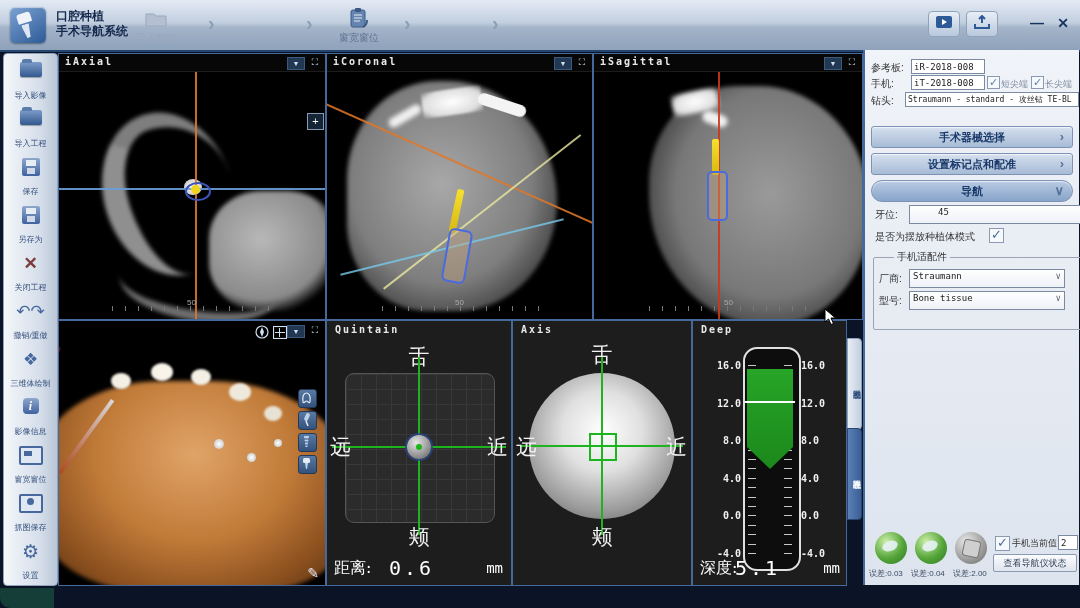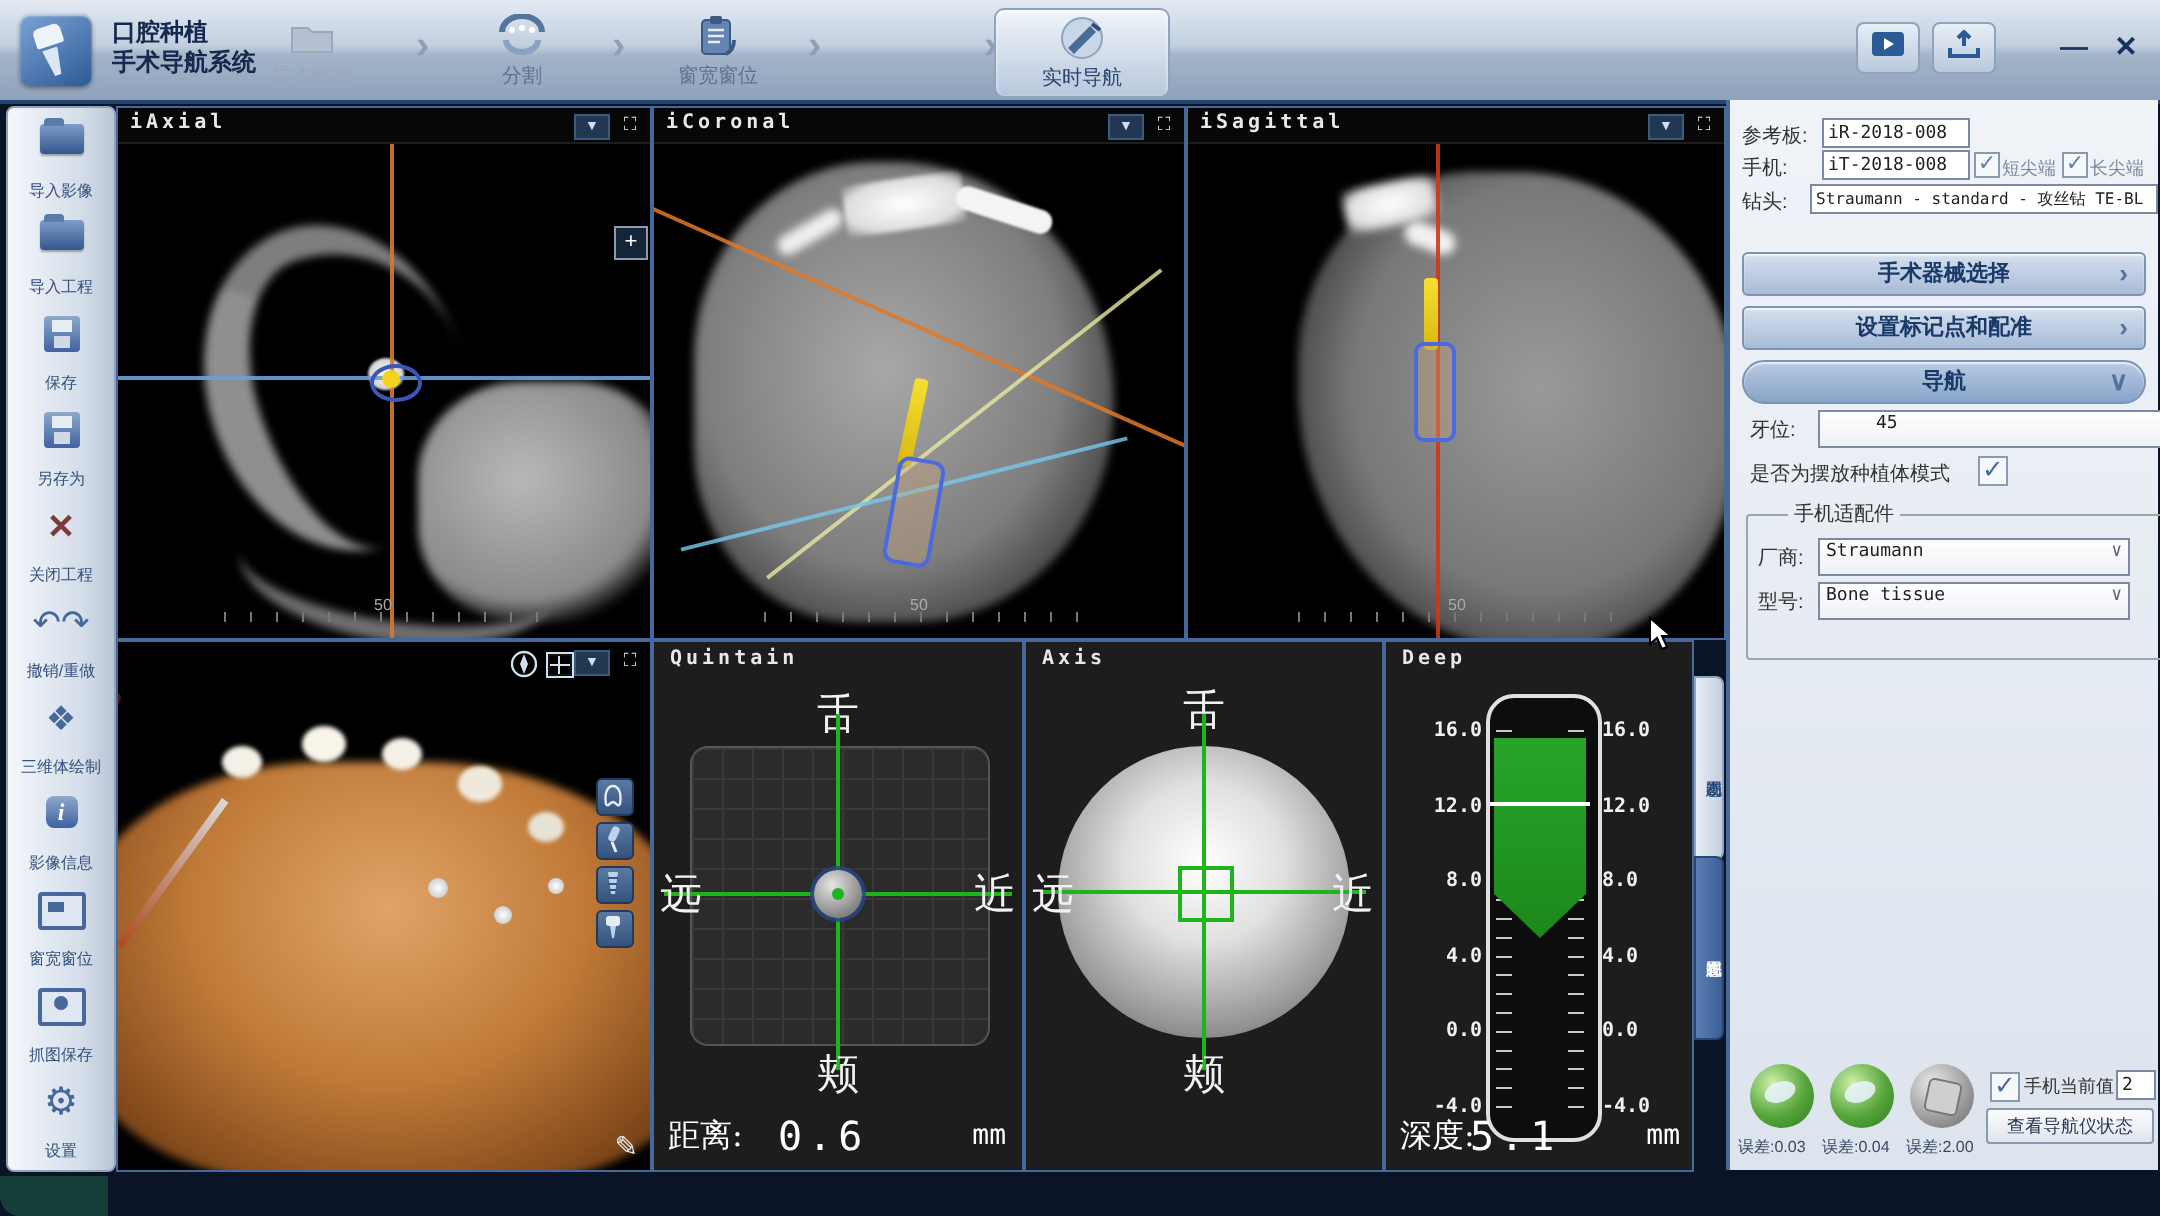--- a/index.html
+++ b/index.html
@@ -111,50 +111,32 @@
       <div>手术导航系统</div>
     </div>
 
     <div class="abs step dim" style="left:113px;">
       <span><svg width="26" height="22">
             <path d="M3,7 h8 l2,2 h10 v10 h-20 z" fill="#b4bfd0" stroke="#9aa8bc"></path>
           </svg></span>
       <span class="lbl">导入数据</span>
     </div>
     <span class="abs chev-sep" style="left:208px;">›</span>
-    <div class="abs step" style="left:218px;">
-      <span><svg width="28" height="22">
-            <path d="M4,9 a10,8 0 0 1 20,0" fill="none" stroke="#55749f" stroke-width="3"></path>
-            <path d="M6,13 a8,6 0 0 0 16,0" fill="none" stroke="#8aa2c2" stroke-width="3"></path>
-            <circle cx="9" cy="8" r="1.5" fill="#fff"></circle>
-            <circle cx="14" cy="7" r="1.5" fill="#fff"></circle>
-            <circle cx="19" cy="8" r="1.5" fill="#fff"></circle>
-          </svg></span>
-      <span class="lbl">分割</span>
-    </div>
     <span class="abs chev-sep" style="left:306px;">›</span>
     <div class="abs step" style="left:316px;">
       <span><svg width="24" height="22">
             <rect x="4" y="3" width="14" height="17" rx="2" fill="#6585b0" stroke="#3a5a85"></rect>
             <rect x="8" y="1" width="6" height="4" rx="1" fill="#3a5a85"></rect>
             <path d="M7,8 h8 M7,11 h8 M7,14 h6" stroke="#e8eef6" stroke-width="1.2"></path>
             <path d="M16,20 q4,-2 4,-7" stroke="#3a5a85" stroke-width="2" fill="none"></path>
           </svg></span>
       <span class="lbl">窗宽窗位</span>
     </div>
     <span class="abs chev-sep" style="left:404px;">›</span>
     <span class="abs chev-sep" style="left:492px;">›</span>
-    <div class="abs step active" style="left:497px;">
-      <span><svg width="28" height="22">
-            <circle cx="14" cy="11" r="10" fill="#c8d6e8" stroke="#8fa3bc"></circle>
-            <path d="M7,16 L18,5 l3,3 L10,19 z" fill="#4a6a98"></path>
-            <path d="M19,4 l4,3" stroke="#2a4a78" stroke-width="2"></path>
-          </svg></span>
-      <span class="lbl">实时导航</span>
-    </div>
 
     <div class="abs winbtn boxed" style="left:928px;">
       <svg width="18" height="14">
           <rect x="1" y="1" width="16" height="12" rx="2" fill="#2c5a96"></rect>
           <path d="M7,4 l5,3 -5,3 z" fill="#fff"></path>
         </svg>
     </div>
     <div class="abs winbtn boxed" style="left:966px;">
       <svg width="18" height="14">
           <path d="M9,1 v7 M6,4 l3,-3 3,3" stroke="#2c5a96" stroke-width="2" fill="none"></path>

